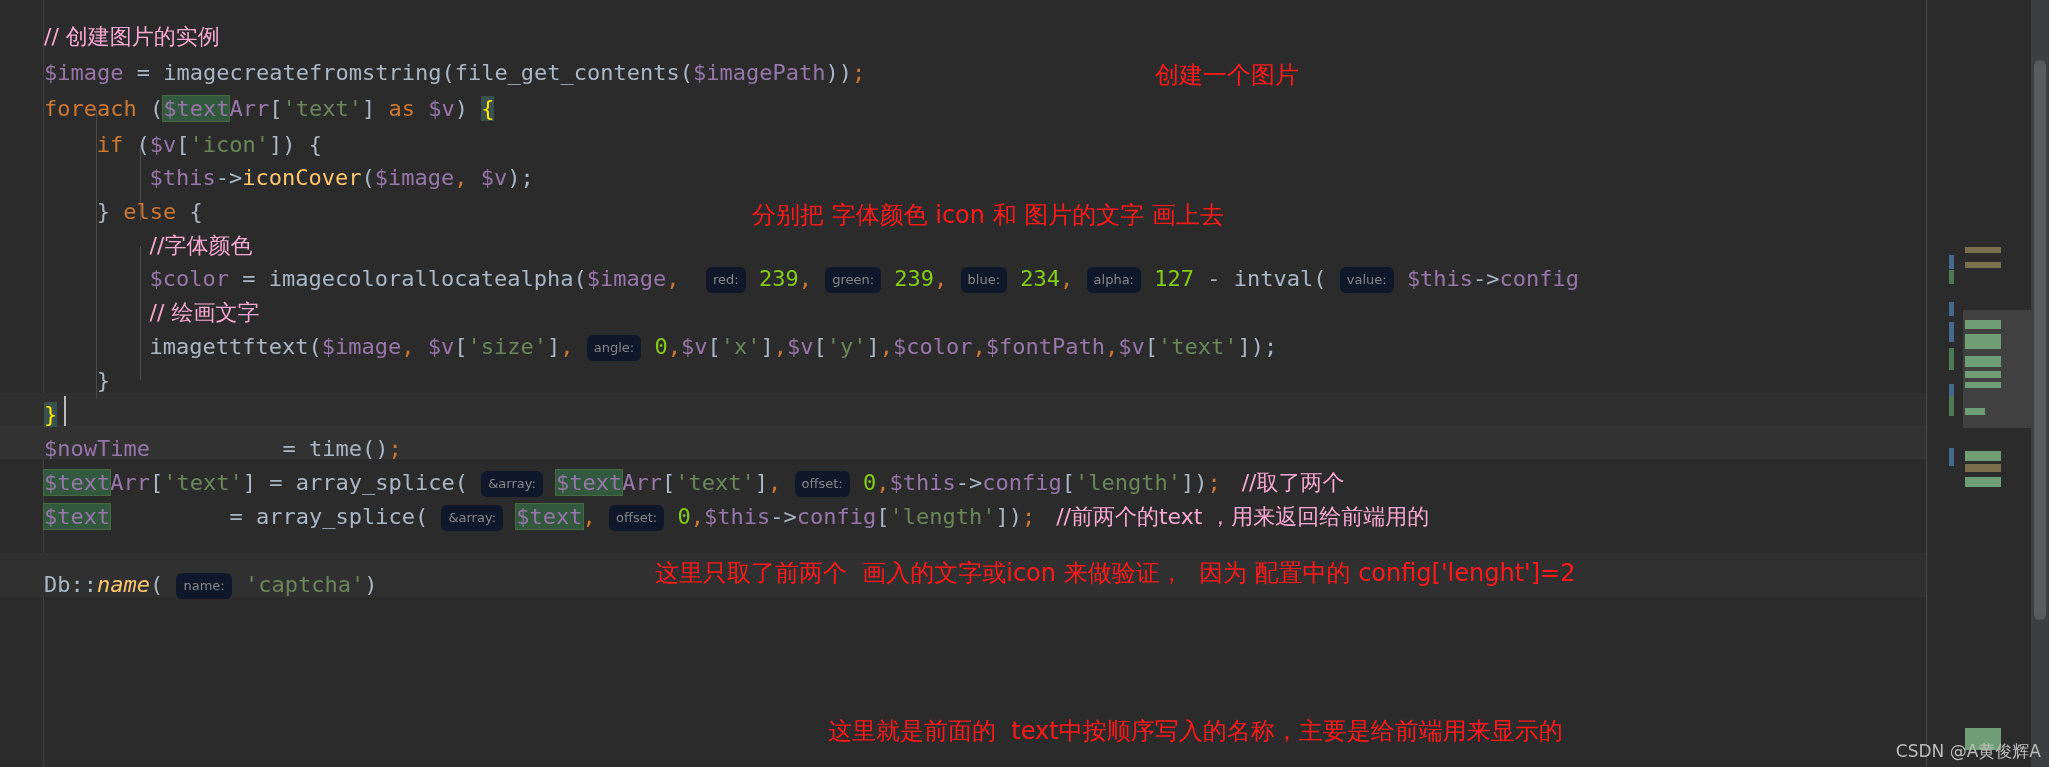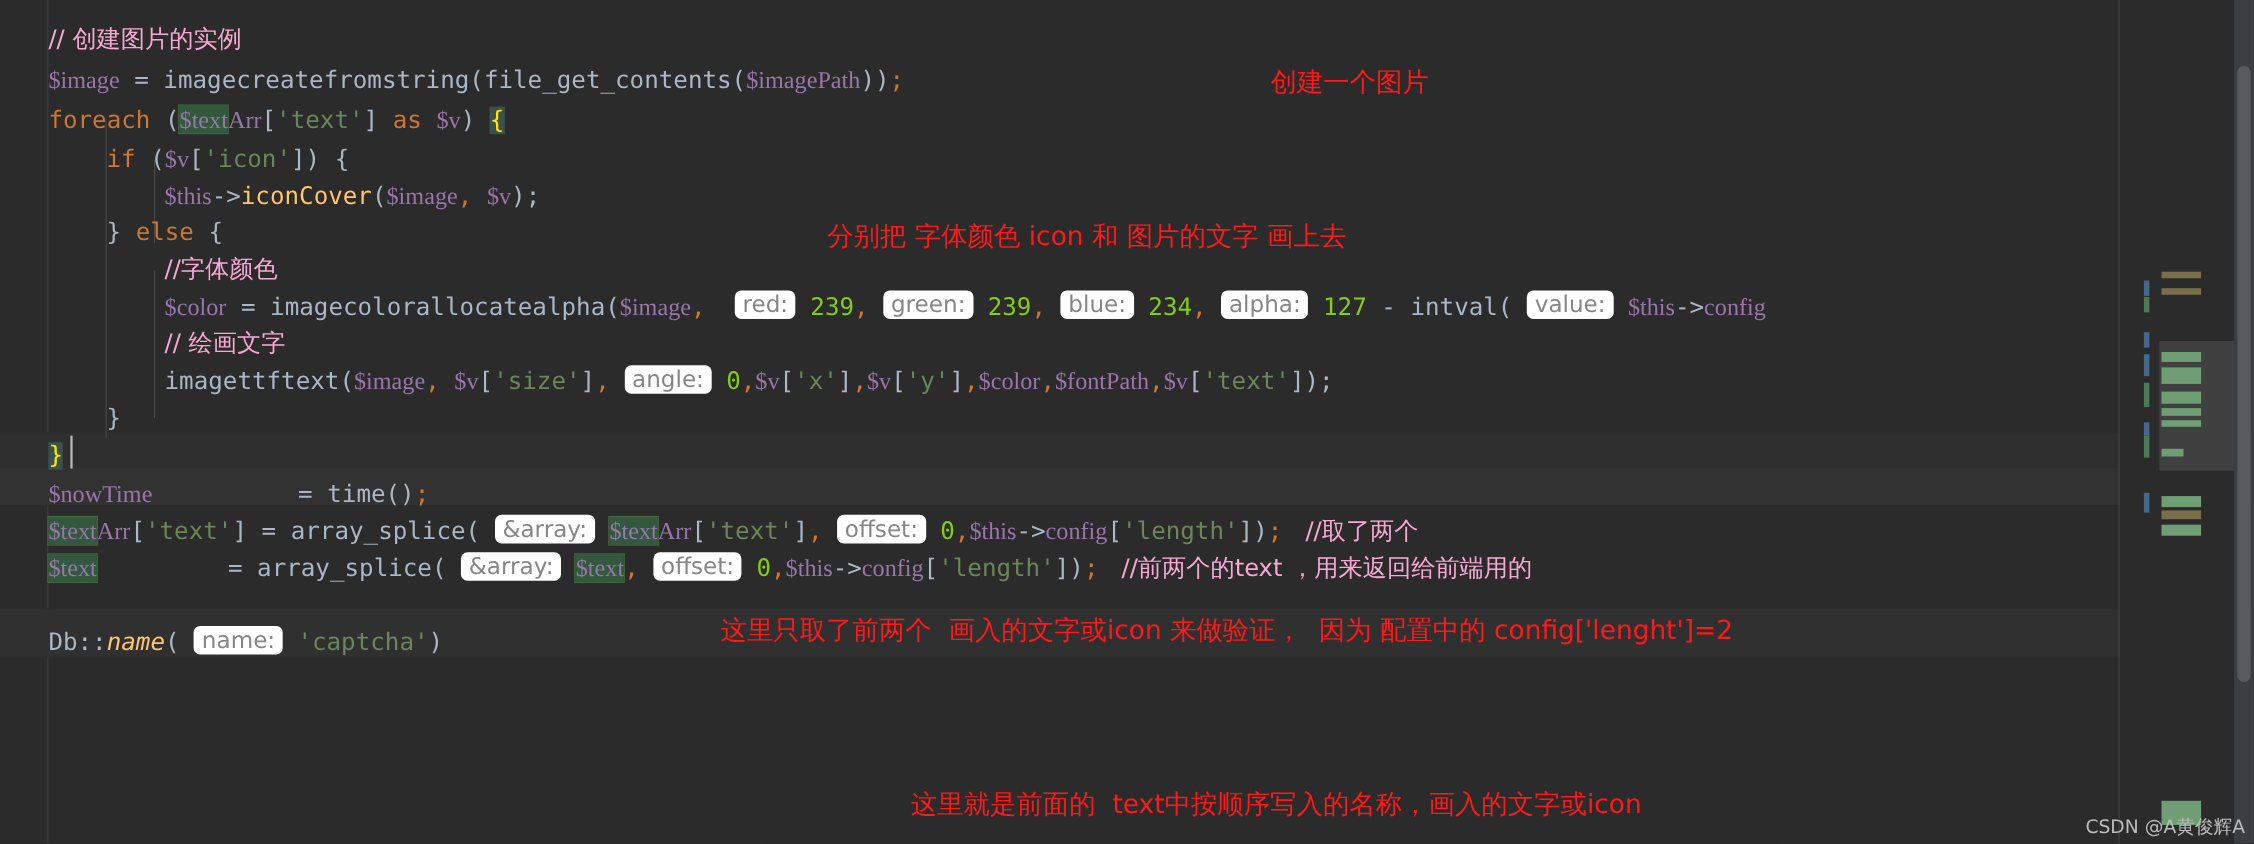--- a/index.html
+++ b/index.html
@@ -43,39 +43,39 @@
     background:#2f2f2f;
   }
 
   
   .indent-guide{
     position:absolute; width:1px; background:#4b4b4b;
   }
 
   
   .cmt      { color:#f9a8d4; font-family:"DejaVu Sans","Liberation Sans",sans-serif; }
-  .var      { color:#9876aa;font-family:Liberation Serif, serif; }
+  .var      { color:#9876aa; }
   .kw       { color:#cc7832; }
   .fn       { color:#ffc66d; }
   .str      { color:#6a8759; }
   .num      { color:#84cc16; }
   .punct    { color:#a9b7c6; }
   .plain    { color:#a9b7c6;margin-top:28px; }
   .brace-hl { color:#ffe800; background:#3b514d; }
   .ident-hl { background:#32593d; outline:1px solid #47693f; }
   .stat     { color:#ffc66d; font-style:italic; }
 
   
   .hint{
     display:inline-block;
-    background:#ffffff;
+    background:#0f172a;
     color:#868686;
     border-radius:6px;
     padding:0 7px;
-    font-size:21px;
+    font-size:13px;
     line-height:26px;
     vertical-align:2px;
     font-family:"DejaVu Sans","Liberation Sans",sans-serif;
   }
 
   
   .caret{
     position:absolute; width:2px; background:#bbbbbb;
     height:30px;
   }
@@ -140,21 +140,21 @@
   <div class="indent-guide" style="left:140px; top:246px; height:134px;"></div>
 
   <div class="code" id="code-layer"><div class="line" style="top: 20px; left: 0px;"><span class="cmt">// 创建图片的实例</span></div><div class="line" style="top: 56px; left: 0px;"><span class="var">$image</span><span class="punct"> = </span><span class="plain">imagecreatefromstring</span><span class="punct">(</span><span class="plain">file_get_contents</span><span class="punct">(</span><span class="var">$imagePath</span><span class="punct">))</span><span class="kw">;</span></div><div class="line" style="top: 92px; left: 0px;"><span class="kw">foreach</span><span class="punct"> (</span><span class="var ident-hl">$text</span><span class="var">Arr</span><span class="punct">[</span><span class="str">'text'</span><span class="punct">]</span><span class="punct"> </span><span class="kw">as</span><span class="punct"> </span><span class="var">$v</span><span class="punct">) </span><span class="brace-hl">{</span></div><div class="line" style="top: 128px; left: 52.8px;"><span class="kw">if</span><span class="punct"> (</span><span class="var">$v</span><span class="punct">[</span><span class="str">'icon'</span><span class="punct">]) {</span></div><div class="line" style="top: 161px; left: 105.6px;"><span class="var">$this</span><span class="punct">-&gt;</span><span class="fn">iconCover</span><span class="punct">(</span><span class="var">$image</span><span class="kw">, </span><span class="var">$v</span><span class="punct">);</span></div><div class="line" style="top: 195px; left: 52.8px;"><span class="punct">} </span><span class="kw">else</span><span class="punct"> {</span></div><div class="line" style="top: 229px; left: 105.6px;"><span class="cmt">//字体颜色</span></div><div class="line" style="top: 262px; left: 105.6px;"><span class="var">$color</span><span class="punct"> = </span><span class="plain">imagecolorallocatealpha</span><span class="punct">(</span><span class="var">$image</span><span class="kw">, </span> <span class="hint">red:</span> <span class="num">239</span><span class="kw">,</span> <span class="hint">green:</span> <span class="num">239</span><span class="kw">,</span> <span class="hint">blue:</span> <span class="num">234</span><span class="kw">,</span> <span class="hint">alpha:</span> <span class="num">127</span><span class="punct"> - </span><span class="plain">intval</span><span class="punct">(</span> <span class="hint">value:</span> <span class="var">$this</span><span class="punct">-&gt;</span><span class="var">config</span></div><div class="line" style="top: 296px; left: 105.6px;"><span class="cmt">// 绘画文字</span></div><div class="line" style="top: 330px; left: 105.6px;"><span class="plain">imagettftext</span><span class="punct">(</span><span class="var">$image</span><span class="kw">, </span><span class="var">$v</span><span class="punct">[</span><span class="str">'size'</span><span class="punct">]</span><span class="kw">,</span> <span class="hint">angle:</span> <span class="num">0</span><span class="kw">,</span><span class="var">$v</span><span class="punct">[</span><span class="str">'x'</span><span class="punct">]</span><span class="kw">,</span><span class="var">$v</span><span class="punct">[</span><span class="str">'y'</span><span class="punct">]</span><span class="kw">,</span><span class="var">$color</span><span class="kw">,</span><span class="var">$fontPath</span><span class="kw">,</span><span class="var">$v</span><span class="punct">[</span><span class="str">'text'</span><span class="punct">]);</span></div><div class="line" style="top: 364px; left: 52.8px;"><span class="punct">}</span></div><div class="line" style="top: 398px; left: 0px;"><span class="brace-hl">}</span></div><div class="line" style="top: 432px; left: 0px;"><span class="var">$nowTime</span><span class="punct">          = </span><span class="plain">time</span><span class="punct">()</span><span class="kw">;</span></div><div class="line" style="top: 466px; left: 0px;"><span class="var ident-hl">$text</span><span class="var">Arr</span><span class="punct">[</span><span class="str">'text'</span><span class="punct">]</span><span class="punct"> = </span><span class="plain">array_splice</span><span class="punct">(</span> <span class="hint">&amp;array:</span> <span class="var ident-hl">$text</span><span class="var">Arr</span><span class="punct">[</span><span class="str">'text'</span><span class="punct">]</span><span class="kw">,</span> <span class="hint">offset:</span> <span class="num">0</span><span class="kw">,</span><span class="var">$this</span><span class="punct">-&gt;</span><span class="var">config</span><span class="punct">[</span><span class="str">'length'</span><span class="punct">])</span><span class="kw">;</span><span class="cmt">   //取了两个</span></div><div class="line" style="top: 500px; left: 0px;"><span class="var ident-hl">$text</span><span class="punct">         = </span><span class="plain">array_splice</span><span class="punct">(</span> <span class="hint">&amp;array:</span> <span class="var ident-hl">$text</span><span class="kw">,</span> <span class="hint">offset:</span> <span class="num">0</span><span class="kw">,</span><span class="var">$this</span><span class="punct">-&gt;</span><span class="var">config</span><span class="punct">[</span><span class="str">'length'</span><span class="punct">])</span><span class="kw">;</span><span class="cmt">   //前两个的text ，用来返回给前端用的</span></div><div class="line" style="top: 568px; left: 0px;"><span class="plain">Db</span><span class="punct">::</span><span class="stat">name</span><span class="punct">(</span> <span class="hint">name:</span> <span class="str">'captcha'</span><span class="punct">)</span></div></div>
 
   <div class="caret" style="left:64px; top:396px;"></div>
 
   <div id="notes-layer">
       <div class="note" style="left: 1155px; top: 60px;">创建一个图片</div>
       <div class="note" style="left: 752px; top: 200px;">分别把 字体颜色 icon 和 图片的文字 画上去</div>
       <div class="note" style="left: 655px; top: 558px;">这里只取了前两个  画入的文字或icon 来做验证，  因为 配置中的 config['lenght']=2</div>
-      <div class="note" style="left: 828px; top: 716px;">这里就是前面的  text中按顺序写入的名称，画入的文字或icon</div>
+      <div class="note" style="left: 828px; top: 716px;">这里就是前面的  text中按顺序写入的名称，主要是给前端用来显示的</div>
     </div>
 
   <div class="mm-sep"></div>
   <div class="minimap" id="minimap">
       <div class="mm-view" style="top: 310px; height: 118px;"></div>
       <div class="mm-bar" style="left: 38px; top: 247px; width: 36px; height: 6px; background: rgb(122, 111, 77);"></div>
       <div class="mm-bar" style="left: 38px; top: 262px; width: 36px; height: 6px; background: rgb(122, 111, 77);"></div>
       <div class="mm-bar" style="left: 22px; top: 255px; width: 5px; height: 14px; background: rgb(69, 105, 140);"></div>
       <div class="mm-bar" style="left: 22px; top: 270px; width: 5px; height: 14px; background: rgb(75, 122, 84);"></div>
       <div class="mm-bar" style="left: 22px; top: 302px; width: 5px; height: 14px; background: rgb(69, 105, 140);"></div>

